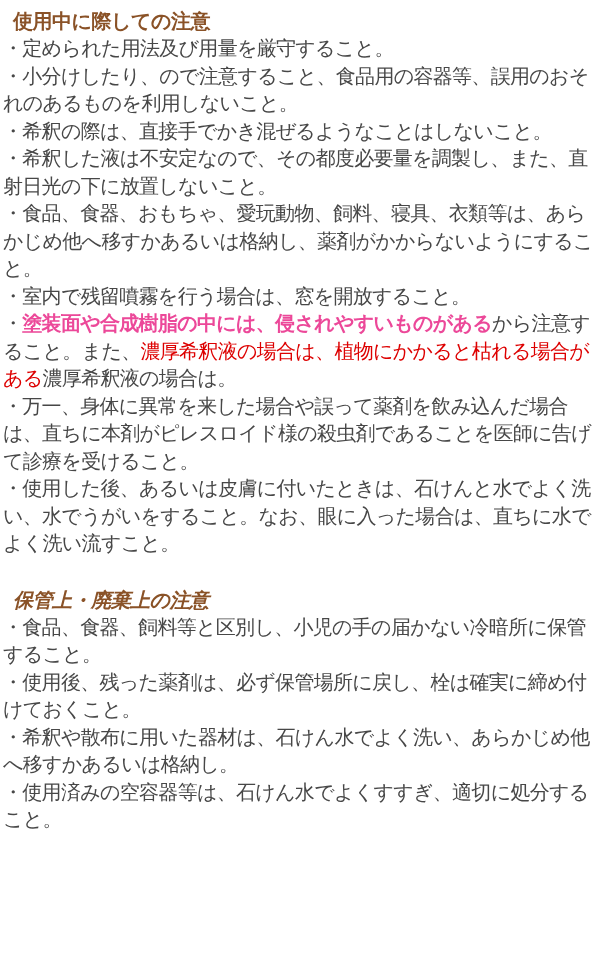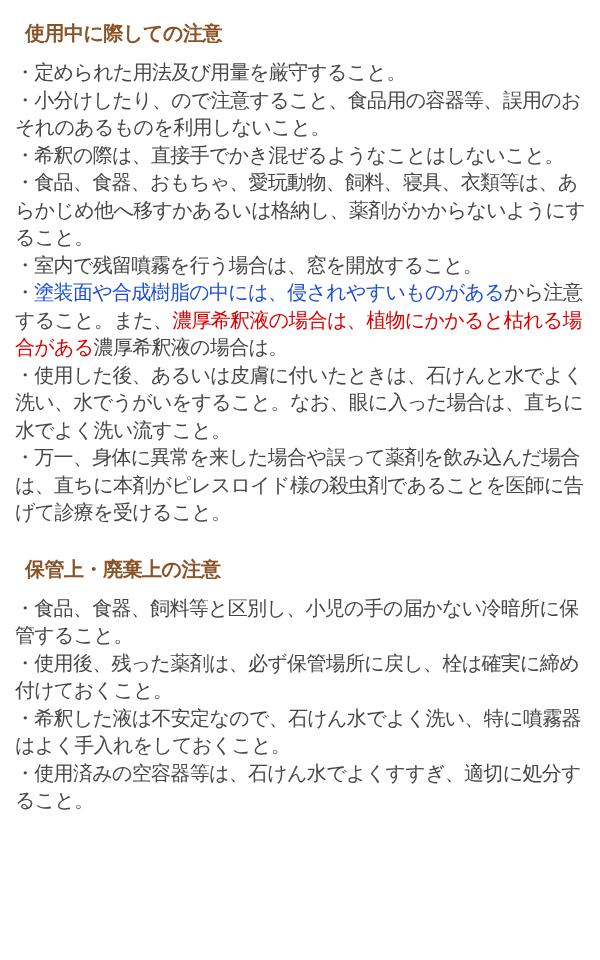--- a/index.html
+++ b/index.html
@@ -12,29 +12,29 @@
     background: #ffffff;
     font-family: "Liberation Sans", sans-serif;
     overflow: hidden;
   }
   .doc {
     padding: 7px 2px 0 3px;
     box-sizing: border-box;
     width: 600px;
   }
   .section-heading {
-    margin: 12px;
+    margin: 0;
     padding-left: 10px;
     font-size: 20px;
     font-weight: bold;
     line-height: 28px;
     letter-spacing: -0.5px;
   }
   .items {
-    margin: 12px;
+    margin: 0;
   }
   .item {
     margin: 0;
     font-size: 20px;
     line-height: 27.5px;
     letter-spacing: -0.7px;
     word-break: break-all;
     overflow-wrap: anywhere;
   }
   .section + .section {
@@ -45,31 +45,32 @@
 <body style="background: rgb(255, 255, 255); color: rgb(71, 71, 71);">
 
 <div class="doc">
 
   <section class="section">
     <h2 class="section-heading" style="color: rgb(138, 82, 39);">使用中に際しての注意</h2>
     <div class="items">
         <p class="item"><span>・定められた用法及び用量を厳守すること。</span></p>
         <p class="item"><span>・小分けしたり、ので注意すること、食品用の容器等、誤用のおそれのあるものを利用しないこと。</span></p>
         <p class="item"><span>・希釈の際は、直接手でかき混ぜるようなことはしないこと。</span></p>
+        <p class="item"><span>・希釈した液は不安定なので、その都度必要量を調製し、また、直射日光の下に放置しないこと。</span></p>
         <p class="item"><span>・食品、食器、おもちゃ、愛玩動物、飼料、寝具、衣類等は、あらかじめ他へ移すかあるいは格納し、薬剤がかからないようにすること。</span></p>
         <p class="item"><span>・室内で残留噴霧を行う場合は、窓を開放すること。</span></p>
-        <p class="item"><span>・</span><span style="color: #1d4ed8;">塗装面や合成樹脂の中には、侵されやすいものがある</span><span>から注意すること。また、</span><span style="color: rgb(221, 0, 0);">濃厚希釈液の場合は、植物にかかると枯れる場合がある</span><span>濃厚希釈液の場合は。</span></p>
+        <p class="item"><span>・</span><span style="color: #ec4899; font-weight: bold;">塗装面や合成樹脂の中には、侵されやすいものがある</span><span>から注意すること。また、</span><span style="color: rgb(221, 0, 0);">濃厚希釈液の場合は、植物にかかると枯れる場合がある</span><span>濃厚希釈液の場合は。</span></p>
+        <p class="item"><span>・万一、身体に異常を来した場合や誤って薬剤を飲み込んだ場合は、直ちに本剤がピレスロイド様の殺虫剤であることを医師に告げて診療を受けること。</span></p>
         <p class="item"><span>・使用した後、あるいは皮膚に付いたときは、石けんと水でよく洗い、水でうがいをすること。なお、眼に入った場合は、直ちに水でよく洗い流すこと。</span></p>
-        <p class="item"><span>・万一、身体に異常を来した場合や誤って薬剤を飲み込んだ場合は、直ちに本剤がピレスロイド様の殺虫剤であることを医師に告げて診療を受けること。</span></p>
       </div>
   </section>
 
   <section class="section">
-    <h2 class="section-heading" style="color: rgb(138, 82, 39);">保管上・廃棄上の注意</h2>
+    <h2 class="section-heading" style="color: rgb(138, 82, 39); font-style: italic;">保管上・廃棄上の注意</h2>
     <div class="items">
         <p class="item"><span>・食品、食器、飼料等と区別し、小児の手の届かない冷暗所に保管すること。</span></p>
         <p class="item"><span>・使用後、残った薬剤は、必ず保管場所に戻し、栓は確実に締め付けておくこと。</span></p>
-        <p class="item"><span>・希釈した液は不安定なので、石けん水でよく洗い、特に噴霧器はよく手入れをしておくこと。</span></p>
+        <p class="item"><span>・希釈や散布に用いた器材は、石けん水でよく洗い、あらかじめ他へ移すかあるいは格納し。</span></p>
         <p class="item"><span>・使用済みの空容器等は、石けん水でよくすすぎ、適切に処分すること。</span></p>
       </div>
   </section>
 
 </div>
 
 </body></html>

